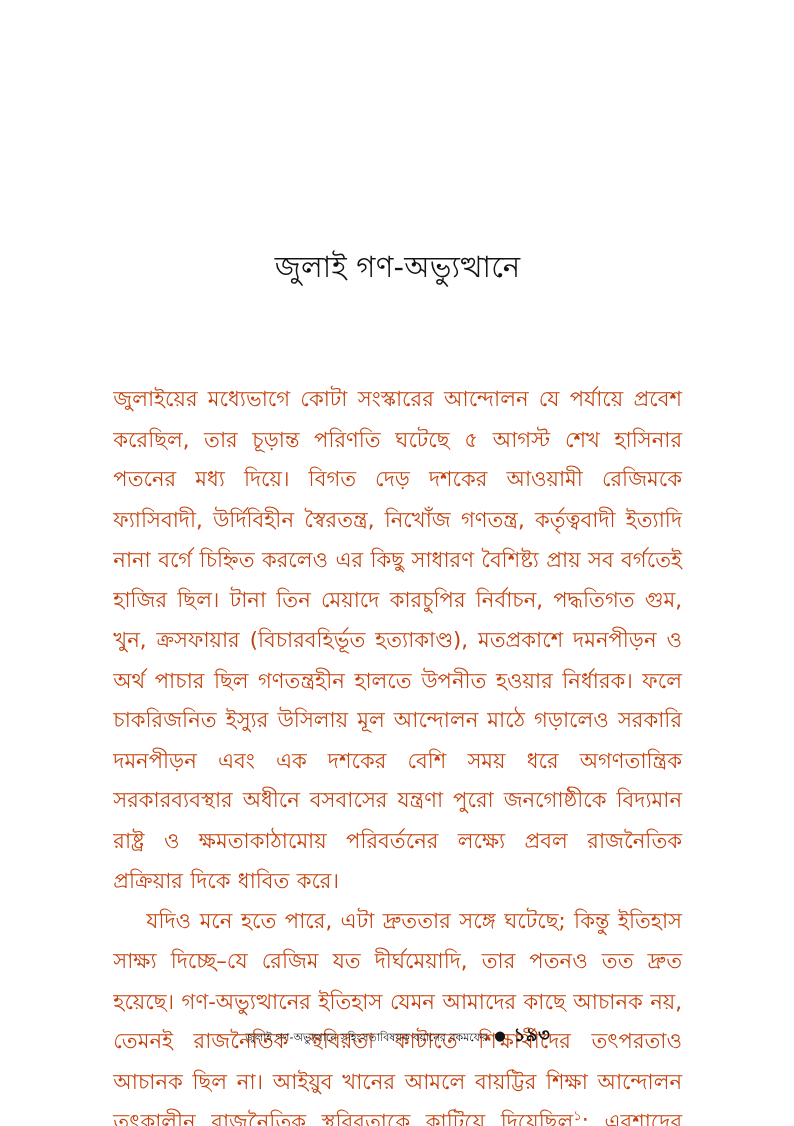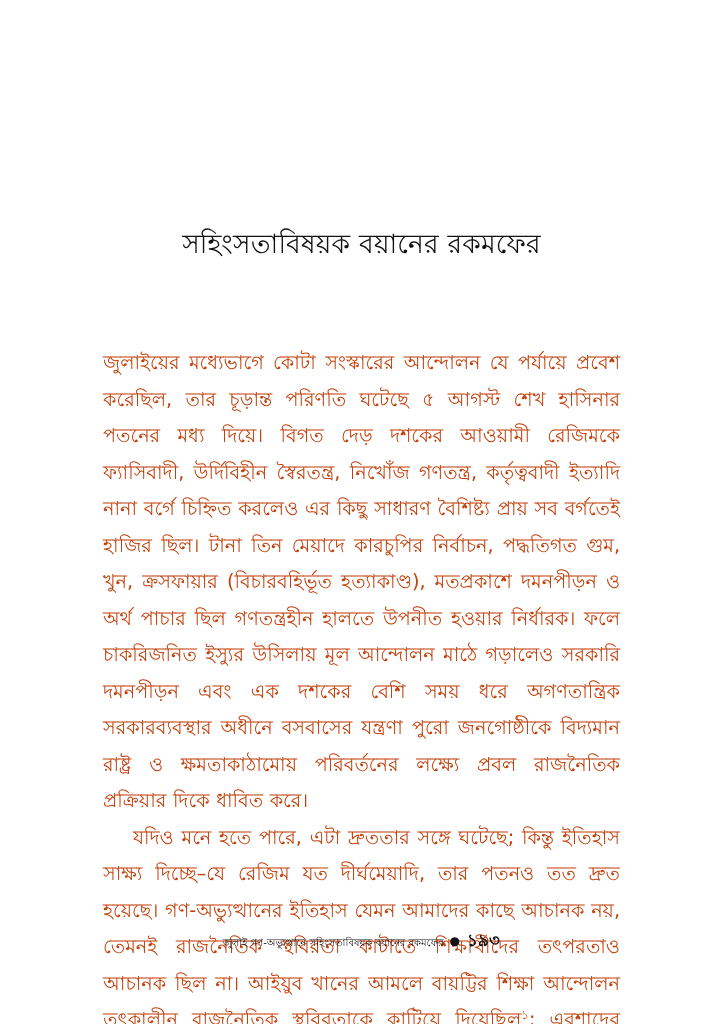--- a/index.html
+++ b/index.html
@@ -105,21 +105,21 @@
     font-weight: 600;
     letter-spacing: 0.3px;
   }
 </style>
 </head>
 <body>
 
 <div class="page">
 
   <div class="title-block">
-    <div class="title-line">সহিংসতাবিষয়ক বয়ানের রকমফের</div>
+    <div class="title-line">জুলাই গণ-অভ্যুত্থানে</div>
   </div>
 
   <div class="body-block">
     <p class="para">জুলাইয়ের মধ্যেভাগে কোটা সংস্কারের আন্দোলন যে পর্যায়ে প্রবেশ করেছিল, তার চূড়ান্ত পরিণতি ঘটেছে ৫ আগস্ট শেখ হাসিনার পতনের মধ্য দিয়ে। বিগত দেড় দশকের আওয়ামী রেজিমকে ফ্যাসিবাদী, উর্দিবিহীন স্বৈরতন্ত্র, নিখোঁজ গণতন্ত্র, কর্তৃত্ববাদী ইত্যাদি নানা বর্গে চিহ্নিত করলেও এর কিছু সাধারণ বৈশিষ্ট্য প্রায় সব বর্গতেই হাজির ছিল। টানা তিন মেয়াদে কারচুপির নির্বাচন, পদ্ধতিগত গুম, খুন, ক্রসফায়ার (বিচারবহির্ভূত হত্যাকাণ্ড), মতপ্রকাশে দমনপীড়ন ও অর্থ পাচার ছিল গণতন্ত্রহীন হালতে উপনীত হওয়ার নির্ধারক। ফলে চাকরিজনিত ইস্যুর উসিলায় মূল আন্দোলন মাঠে গড়ালেও সরকারি দমনপীড়ন এবং এক দশকের বেশি সময় ধরে অগণতান্ত্রিক সরকারব্যবস্থার অধীনে বসবাসের যন্ত্রণা পুরো জনগোষ্ঠীকে বিদ্যমান রাষ্ট্র ও ক্ষমতাকাঠামোয় পরিবর্তনের লক্ষ্যে প্রবল রাজনৈতিক প্রক্রিয়ার দিকে ধাবিত করে।</p>
     <p class="para indent" id="para-2">যদিও মনে হতে পারে, এটা দ্রুততার সঙ্গে ঘটেছে; কিন্তু ইতিহাস সাক্ষ্য দিচ্ছে–যে রেজিম যত দীর্ঘমেয়াদি, তার পতনও তত দ্রুত হয়েছে। গণ-অভ্যুত্থানের ইতিহাস যেমন আমাদের কাছে আচানক নয়, তেমনই রাজনৈতিক স্থবিরতা কাটাতে শিক্ষার্থীদের তৎপরতাও আচানক ছিল না। আইয়ুব খানের আমলে বায়ট্টির শিক্ষা আন্দোলন তৎকালীন রাজনৈতিক স্থবিরতাকে কাটিয়ে দিয়েছিল<sup class="fn">১</sup>; এরশাদের আমলে শিক্ষার্থীদের আন্দোলন রাজনৈতিক দলগুলোকে দিশা দিয়েছিল। তবে আন্দোলনের প্রতিক্রিয়ায় রাষ্ট্রীয় সহিংসতার হিসাব আমলে নিয়ে বলা যায়, কেবল মুক্তিযুদ্ধকালের যুদ্ধাবস্থা ব্যতীত আর কোনো আন্দোলনে এত রক্ত ঝরেনি। ১৯৬৯ সালের গণ-অভ্যুত্থানে তৎকালীন পূর্ব পাকিস্তানে ৬১ জনের মতো লোক প্রাণ হারিয়েছিলেন। এবার আন্দোলনের প্রায় হাজার খানেক প্রাণ হারিয়েছেন। যে আইয়ুব শাসনামলকে পুরো জাতীয়তাবাদী ইতিহাসচর্চা চরম নেতিবাচক ও</p>
   </div>
 
   <div class="footer">
     <span class="footer-inner">
       <span class="footer-running">জুলাই গণ-অভ্যুত্থানে সহিংসতাবিষয়ক বয়ানের রকমফের</span><span class="footer-dot">●</span><span class="footer-pageno">১৯৩</span>

